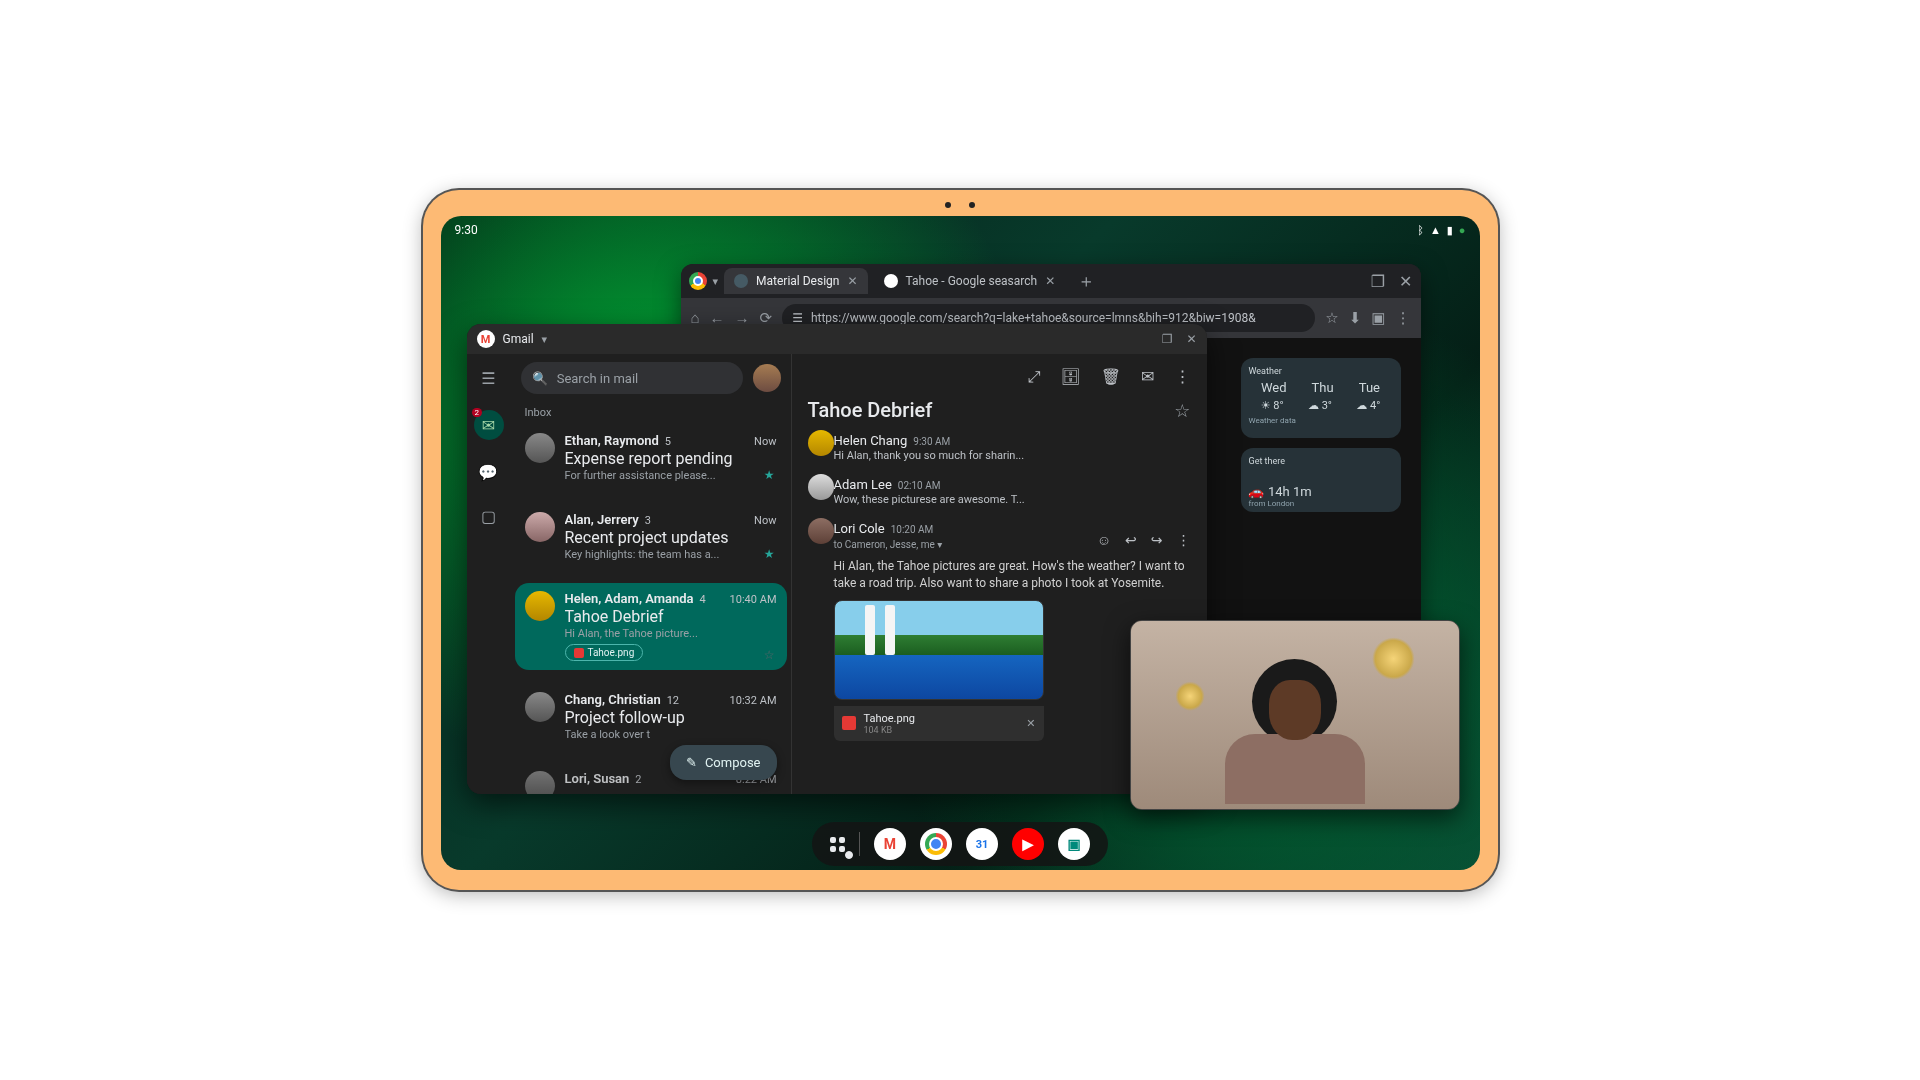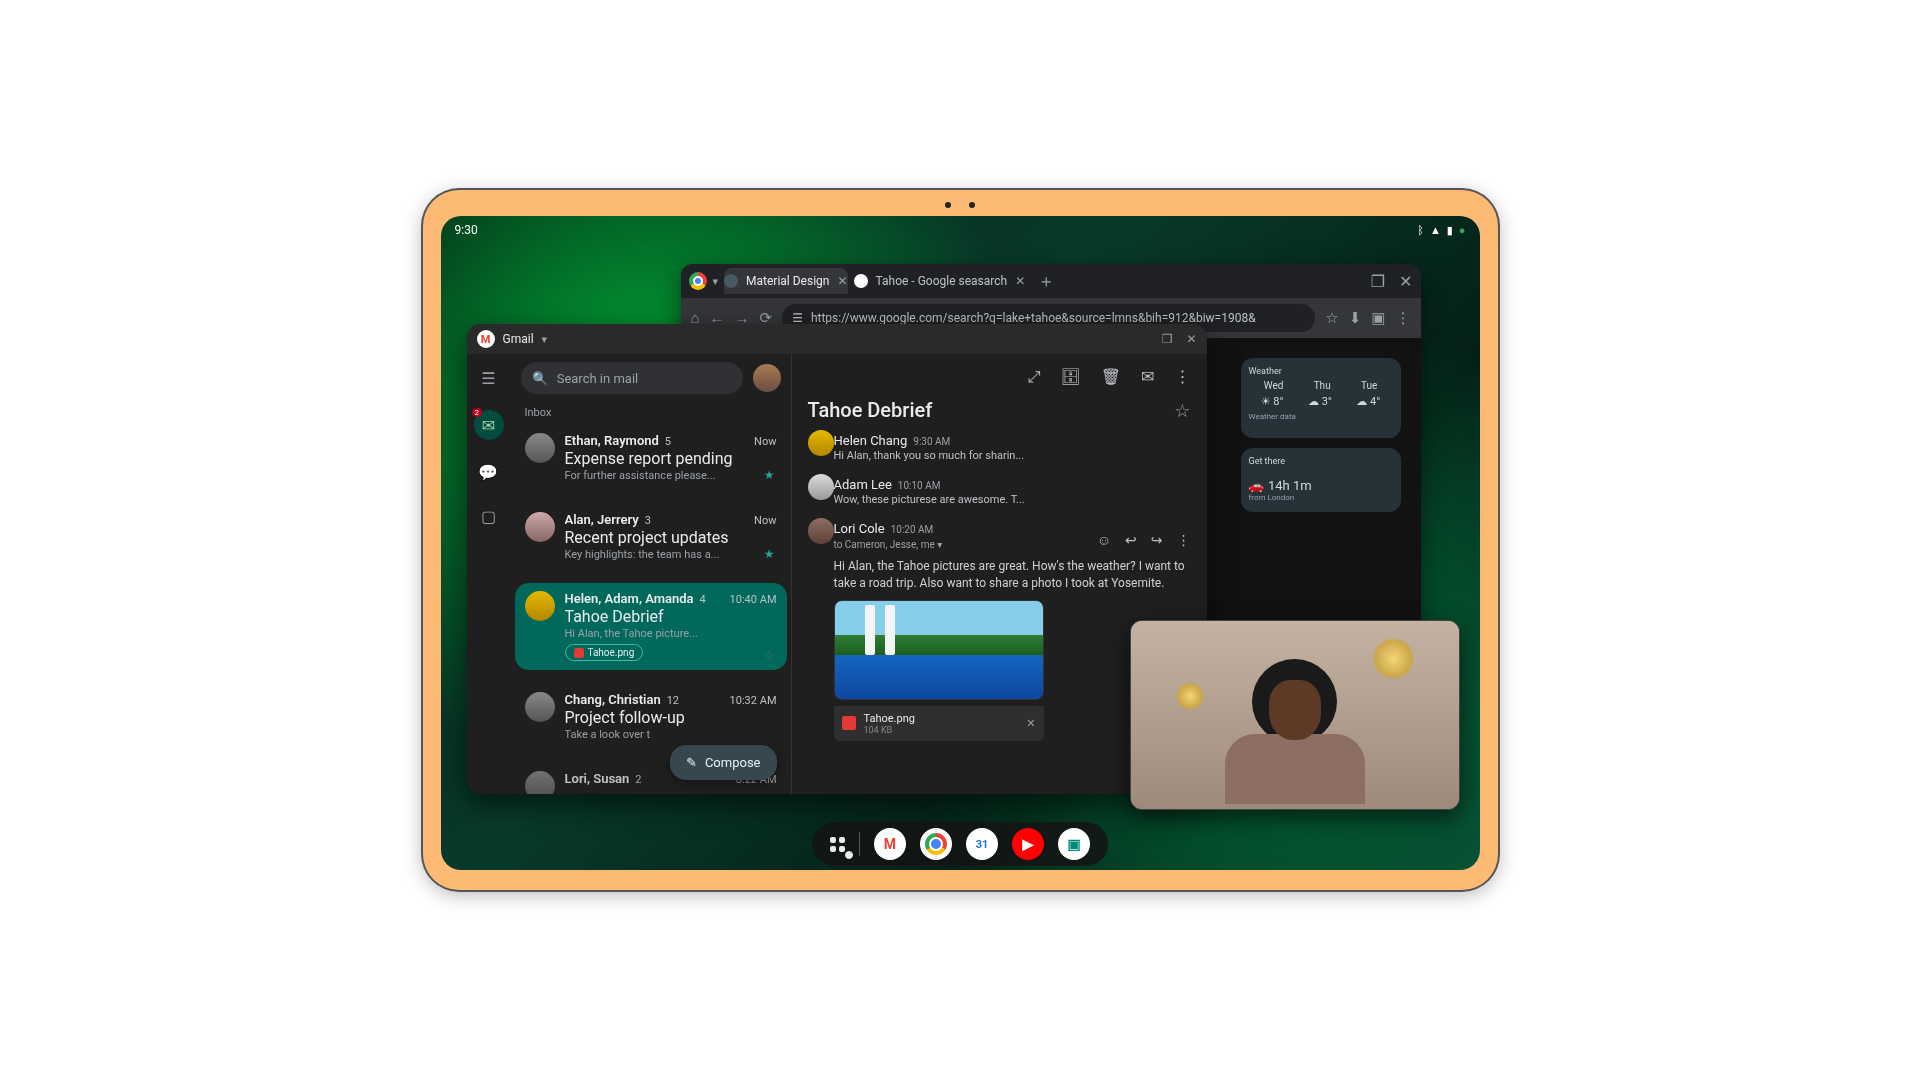--- a/index.html
+++ b/index.html
@@ -38,32 +38,32 @@
   
   .chrome-window {
     position:absolute; top:48px; left:240px; width:740px; height:440px;
     background:#202124; border-radius:12px 12px 0 0;
     box-shadow:0 8px 24px rgba(0,0,0,.5);
     display:flex; flex-direction:column;
   }
   .chrome-tabs { height:34px; display:flex; align-items:center; padding:0 8px; gap:6px; background:#202124; border-radius:12px 12px 0 0;}
   .chrome-icon{width:18px;height:18px;border-radius:50%;background:conic-gradient(#ea4335 0 33%,#fbbc05 33% 66%,#34a853 66% 100%);position:relative;}
   .chrome-icon::after{content:"";position:absolute;inset:4px;border-radius:50%;background:#4285f4;border:2px solid #fff;}
-  .tab{height:26px;display:flex;align-items:center;gap:8px;padding:0 0;font-size:12px;color:#bdc1c6;border-radius:8px 8px 0 0;}
+  .tab{height:26px;display:flex;align-items:center;gap:8px;padding:0 10px;font-size:12px;color:#bdc1c6;border-radius:8px 8px 0 0;}
   .tab.active{background:#35363a;color:#e8eaed;}
   .tab-close{color:#9aa0a6;cursor:pointer;}
   .tab-fav{width:14px;height:14px;border-radius:50%;background:#455a64;}
   .newtab{color:#9aa0a6;font-size:18px;padding:0 6px;}
   .chrome-window .win-controls{margin-left:auto;display:flex;gap:14px;color:#9aa0a6;}
   .chrome-toolbar{height:40px;display:flex;align-items:center;gap:10px;padding:0 10px;background:#35363a;}
   .chrome-toolbar .nav-ico{color:#9aa0a6;font-size:15px;}
   .url-field{flex:1;height:28px;border-radius:14px;background:#202124;display:flex;align-items:center;padding:0 10px;font-size:12px;color:#bdc1c6;gap:8px;overflow:hidden;white-space:nowrap;}
   .chrome-body{flex:1;background:#121212;padding:20px;display:flex;justify-content:flex-end;}
   .weather-card{width:160px;height:80px;background:#263238;border-radius:12px;padding:8px;font-size:9px;color:#cfd8dc;display:flex;flex-direction:column;gap:4px;}
-  .weather-row{display:flex;justify-content:space-around;font-size:10px;}
+  .weather-row{display:flex;justify-content:space-around;font-size:13px;}
   .dir-card{margin-top:10px;width:160px;height:64px;background:#263238;border-radius:12px;padding:8px;font-size:9px;color:#cfd8dc;}
   
   .gmail-window {
     position:absolute; top:108px; left:26px; width:740px; height:470px;
     background:#1f1f1f; border-radius:14px;
     box-shadow:0 10px 30px rgba(0,0,0,.6);
     display:flex; flex-direction:column; overflow:hidden;
   }
   .gmail-titlebar{height:30px;display:flex;align-items:center;padding:0 10px;gap:8px;background:#2a2a2a;font-size:12px;}
   .gmail-logo{width:18px;height:18px;border-radius:50%;background:#fff;display:flex;align-items:center;justify-content:center;font-size:11px;font-weight:bold;color:#ea4335;}
@@ -204,21 +204,21 @@
             </div>
             <div class="weather-row" style="font-size:11px">
               <span>☀ <span>8°</span></span>
               <span>☁ <span>3°</span></span>
               <span>☁ <span>4°</span></span>
             </div>
             <div style="font-size:8px;color:#90a4ae">Weather data</div>
           </div>
           <div class="dir-card">
             <div>Get there</div>
-            <div style="font-size:13px;margin-top:12px">🚗 <span>14h 1m</span></div>
+            <div style="font-size:13px;margin-top:18px">🚗 <span>14h 1m</span></div>
             <div style="font-size:8px;color:#90a4ae">from London</div>
           </div>
         </div>
       </div>
     </div>
 
     <div class="gmail-window">
       <div class="gmail-titlebar">
         <span class="gmail-logo">M</span>
         <span>Gmail</span>
@@ -334,21 +334,21 @@
             <div class="msg">
               <span class="avatar" style="background:linear-gradient(#e6b800,#b38600)"></span>
               <div class="msg-main">
                 <span class="msg-name">Helen Chang</span><span class="msg-time">9:30 AM</span>
                 <div class="msg-prev">Hi Alan, thank you so much for sharin...</div>
               </div>
             </div>
             <div class="msg">
               <span class="avatar" style="background:linear-gradient(#ddd,#999)"></span>
               <div class="msg-main">
-                <span class="msg-name">Adam Lee</span><span class="msg-time">10:10 AM</span>
+                <span class="msg-name">Adam Lee</span><span class="msg-time">02:10 AM</span>
                 <div class="msg-prev">Wow, these picturese are awesome. T...</div>
               </div>
             </div>
             <div class="msg">
               <span class="avatar" style="background:linear-gradient(#8d6e63,#5d4037)"></span>
               <div class="msg-main">
                 <span class="msg-name">Lori Cole</span><span class="msg-time">10:20 AM</span>
                 <div class="msg-recip"><span>to Cameron, Jesse, me</span> <span>▾</span></div>
                 <div class="msg-actions">
                   <span>☺</span>

